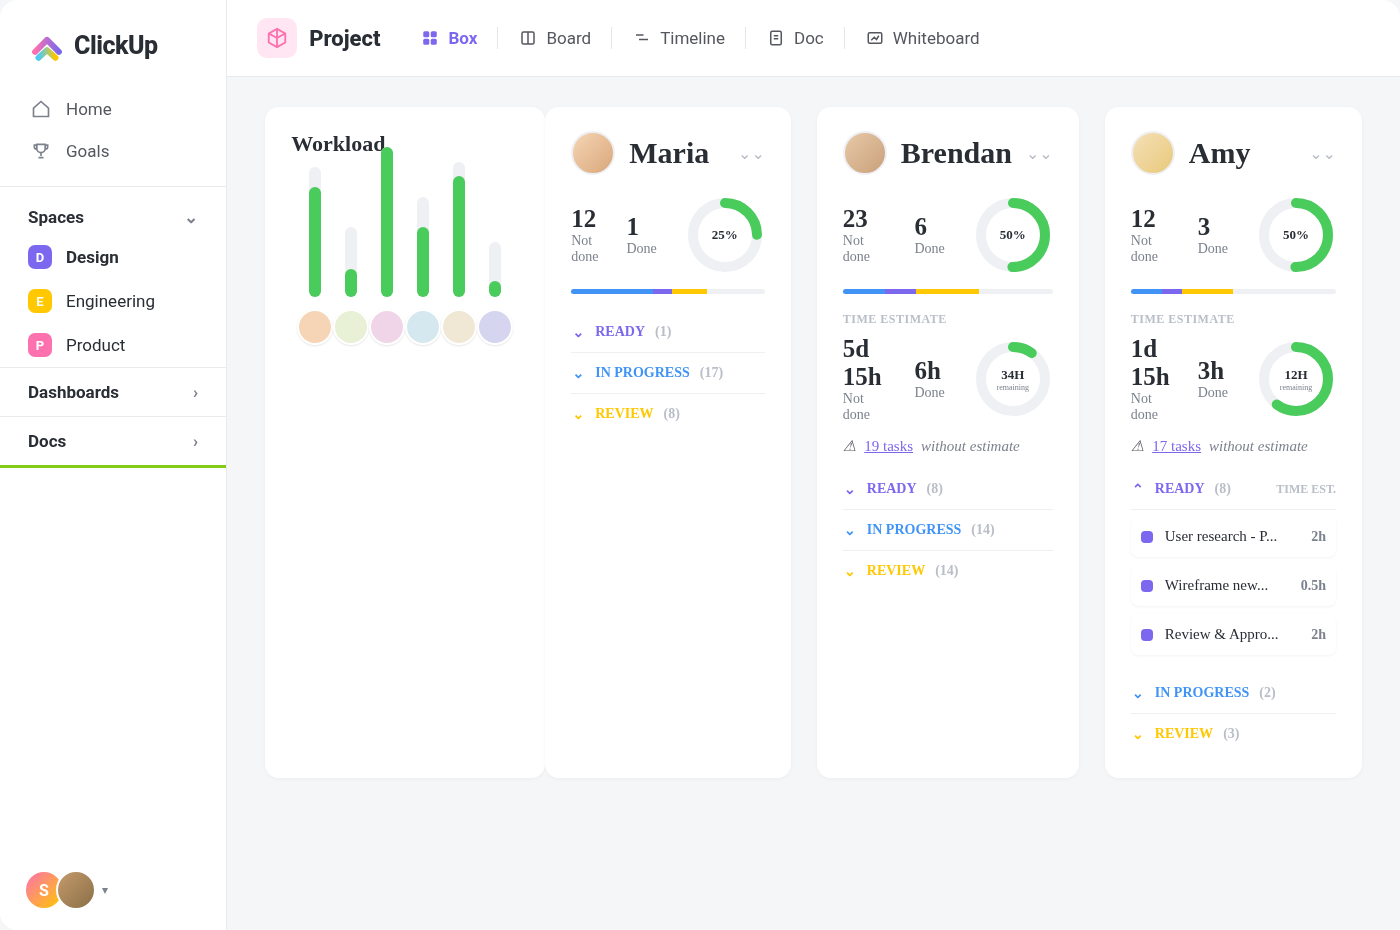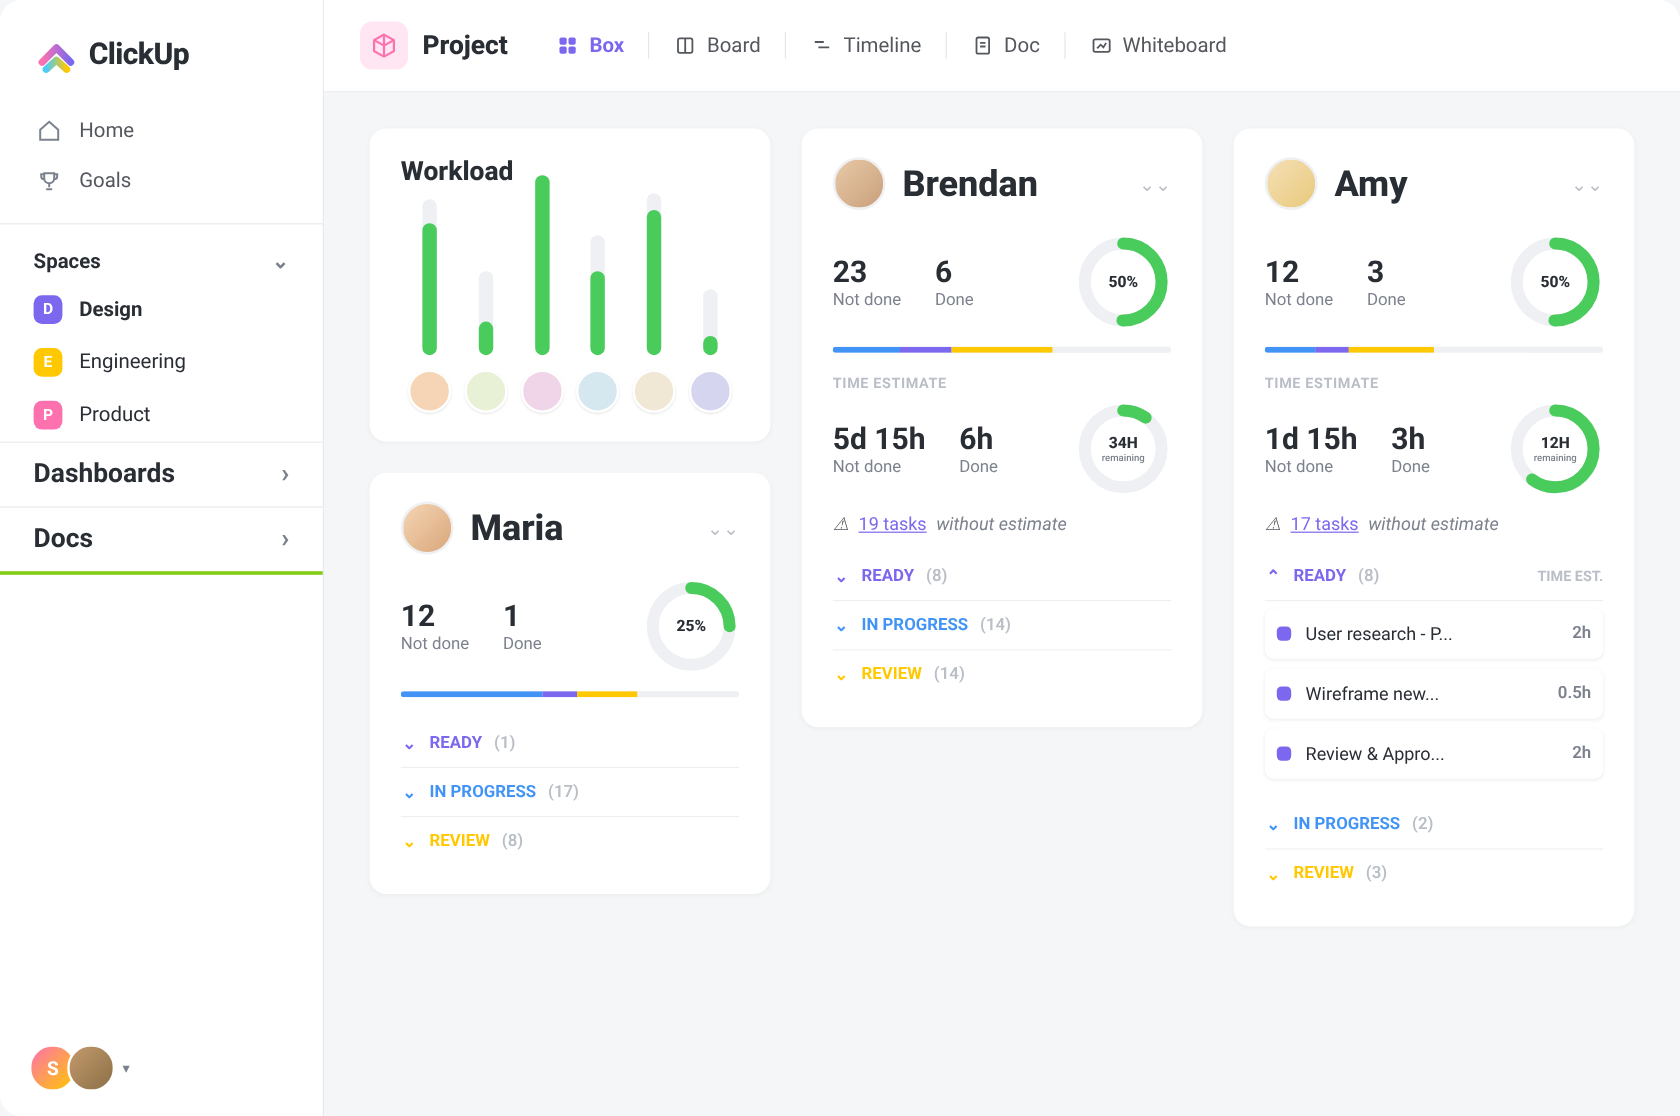--- a/index.html
+++ b/index.html
@@ -13,36 +13,36 @@
 .nav-item { display: flex; align-items: center; gap: 14px; padding: 10px 14px; font-size: 17px; color: #54575d; cursor: pointer; border-radius: 8px; }
 .nav-icon { width: 22px; height: 22px; color:#7c828d; flex-shrink:0; display:flex; align-items:center; justify-content:center;}
 .divider { height: 1px; background: #e8eaed; margin: 6px 0; }
 .section-header { display:flex; align-items:center; justify-content:space-between; padding: 14px 28px 8px; font-size: 17px; font-weight:700; color:#292d34; cursor:pointer;}
 .chev { color:#7c828d; }
 .space-item { display:flex; align-items:center; gap:14px; padding:10px 28px; font-size:17px; color:#292d34; cursor:pointer;}
 .space-item.active { font-weight:700;}
 .space-dot { width:24px; height:24px; border-radius:7px; display:flex; align-items:center; justify-content:center; font-size:13px; font-weight:700; color:#fff;}
 .dots-icon { width:22px; height:22px; display:grid; grid-template-columns:1fr 1fr; gap:3px;}
 .dots-icon span{ width:8px; height:8px; border:2px solid #7c828d; border-radius:50%;}
-.link-row { display:flex; align-items:center; justify-content:space-between; padding: 14px 28px; font-size:22px; font-weight:700; cursor:pointer; border-top:1px solid #e8eaed;}
+.link-row { display:flex; align-items:center; justify-content:space-between; padding: 14px 28px; font-size:17px; font-weight:700; cursor:pointer; border-top:1px solid #e8eaed;}
 .avatar-cluster { position:absolute; bottom:20px; left:24px; display:flex; align-items:center; gap:6px;}
 .av-stack { display:flex;}
 .av { width:40px; height:40px; border-radius:50%; border:2px solid #fff; margin-left:-8px; display:flex; align-items:center; justify-content:center; font-weight:700; color:#fff;}
 .av:first-child{margin-left:0;}
 .main { flex:1; display:flex; flex-direction:column; background:#f5f6f8;}
 .topbar { display:flex; align-items:center; gap:0; padding: 18px 30px; background:#fff; border-bottom:1px solid #e8eaed;}
 .proj-badge { width:40px; height:40px; border-radius:10px; background:#ffe6f2; color:#fd71af; display:flex; align-items:center; justify-content:center; margin-right:12px;}
 .proj-title { font-size:22px; font-weight:800; margin-right:24px;}
 .view-tab { display:flex; align-items:flex-end; gap:8px; padding:6px 16px; font-size:17px; color:#54575d; cursor:pointer; position:relative;}
 .view-tab.active { color:#7b68ee; font-weight:700;}
 .vt-sep { width:1px; height:22px; background:#e4e6ea; margin:0 4px;}
 .view-icon{width:20px;height:20px;display:flex;align-items:center;justify-content:center;color:inherit;}
 .content { flex:1; padding:30px 38px; overflow:auto;}
 .cols { display:flex; gap:26px;}
-.col { flex:1; display:flex; flex-direction:column; gap:26px;}
+.col { flex:1; display:flex; font-family:Liberation Serif, serif;}
 .card { background:#fff; border-radius:14px; padding:24px 26px; box-shadow: 0 1px 4px rgba(0,0,0,0.04);}
 .card-title { font-size:22px; font-weight:800; margin-bottom:18px;}
 .workload-bars { display:flex; align-items:flex-end; justify-content:space-between; height:170px; padding:0 6px;}
 .wb-col { display:flex; flex-direction:column; align-items:center; gap:4px;}
 .wb-track { width:12px; background:#eef0f3; border-radius:6px; position:relative;}
 .wb-fill { position:absolute; bottom:0; left:0; width:12px; background:#49cc5c; border-radius:6px;}
 .wb-av { width:36px; height:36px; border-radius:50%; background:#e8d7f5; margin-top:8px; border:2px solid #fff; box-shadow:0 1px 2px rgba(0,0,0,0.1);}
 .person-head { display:flex; align-items:center; gap:14px; margin-bottom:20px;}
 .p-av { width:44px; height:44px; border-radius:50%; background:linear-gradient(135deg,#f7d9b8,#e8a87c); border:2px solid #eef0f3;}
 .p-name { font-size:30px; font-weight:800; flex:1;}

